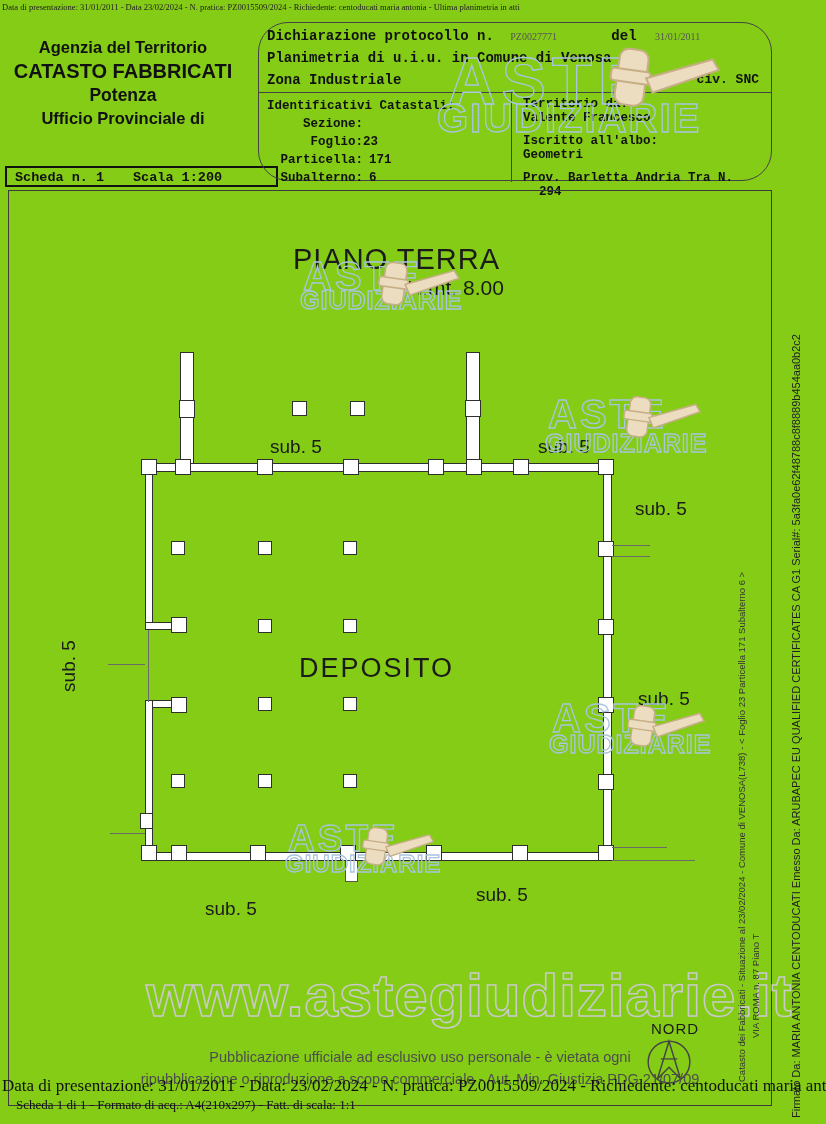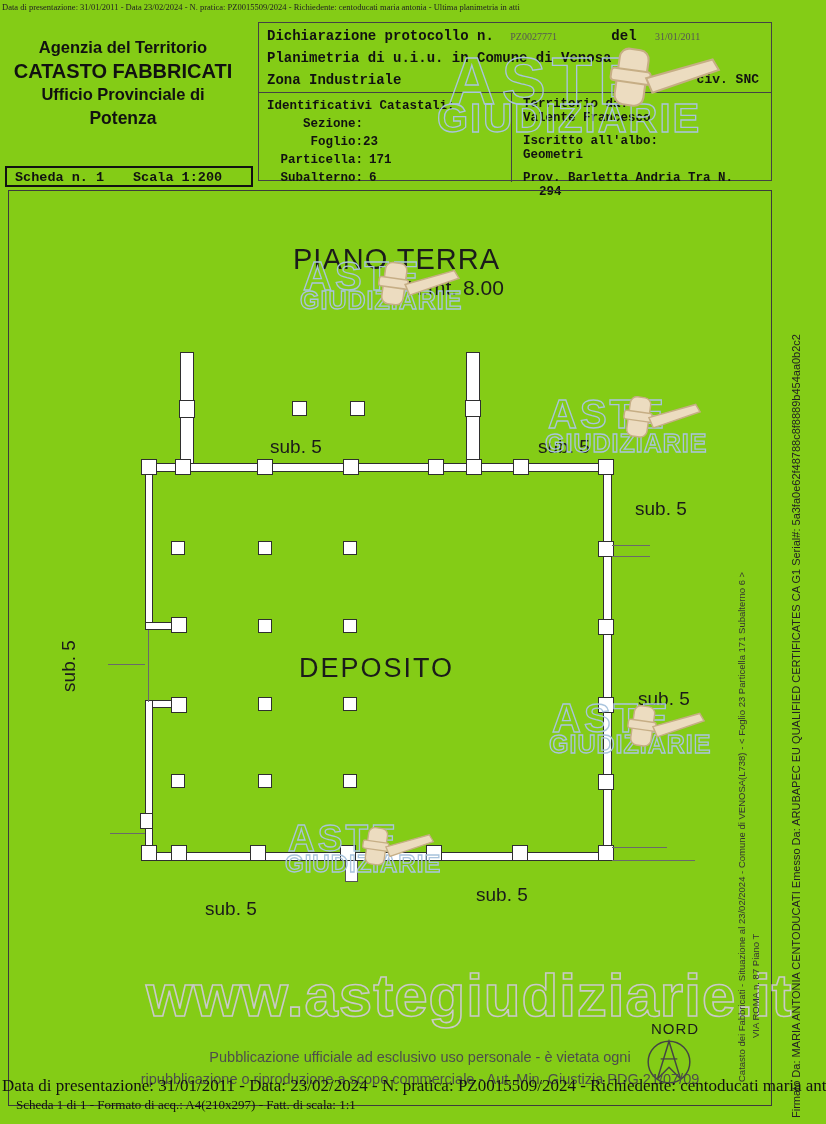--- a/index.html
+++ b/index.html
@@ -27,30 +27,30 @@
 </head>
 <body>
 
 <div id="screen">
 
   <div class="abs serif" style="left:2px;top:2px;font-size:8.5px;color:#222;white-space:nowrap;">Data di presentazione: 31/01/2011 - Data 23/02/2024 - N. pratica: PZ0015509/2024 - Richiedente: centoducati maria antonia - Ultima planimetria in atti</div>
 
   <div class="abs sans" style="left:10px;top:36px;width:226px;text-align:center;font-weight:bold;color:#111;">
     <div style="font-size:16.5px;line-height:23px;">Agenzia del Territorio</div>
     <div style="font-size:20px;line-height:24px;">CATASTO FABBRICATI</div>
+    <div style="font-size:17.5px;line-height:24px;">Potenza</div>
     <div style="font-size:16.5px;line-height:23px;">Ufficio Provinciale di</div>
-    <div style="font-size:17.5px;line-height:24px;">Potenza</div>
   </div>
 
-  <div class="abs" style="left:5px;top:166px;width:248px;height:21px;border:2px solid #111;box-sizing:border-box;padding-left:47px;">
+  <div class="abs" style="left:5px;top:166px;width:273px;height:21px;border:2px solid #111;box-sizing:border-box;padding-left:47px;">
     <span class="abs mono" style="left:8px;top:2px;font-size:13.5px;">Scheda n. 1</span>
     <span class="abs mono" style="left:126px;top:2px;font-size:13.5px;">Scala 1:200</span>
   </div>
 
-  <div class="box" style="left:258px;top:22px;width:514px;height:159px;">
+  <div class="box" style="left:258px;top:22px;width:514px;height:159px;border-radius:30px;">
     <div class="abs mono hdr-line" style="left:8px;top:5px;font-size:14px;">
       <span>Dichiarazione protocollo n.</span>
       <span class="smallval" style="margin-left:8px;">PZ0027771</span>
       <span style="margin-left:46px;">del</span>
       <span class="smallval" style="margin-left:10px;">31/01/2011</span>
     </div>
     <div class="abs mono hdr-line" style="left:8px;top:27px;font-size:14px;">Planimetria di u.i.u. in Comune di Venosa</div>
     <div class="abs mono hdr-line" style="left:8px;top:49px;font-size:14px;">Zona Industriale</div>
     <div class="abs mono hdr-line" style="right:12px;top:49px;font-size:13px;">civ. SNC</div>
     <div class="abs" style="left:0;top:69px;width:100%;border-top:1px solid #444;"></div>

